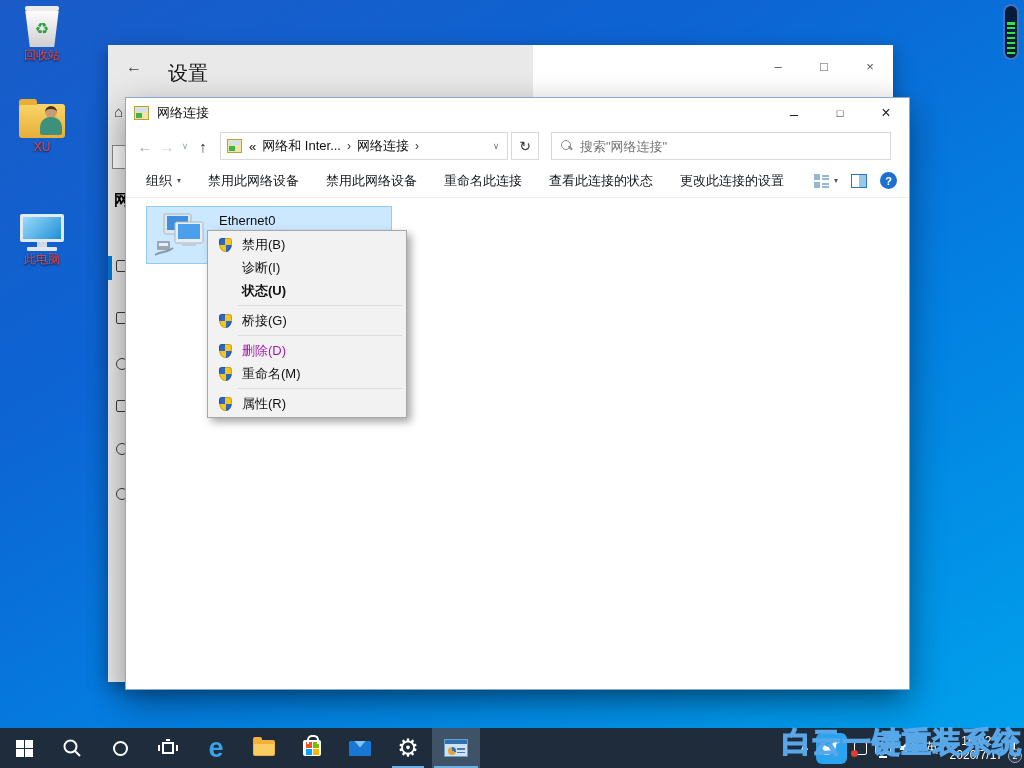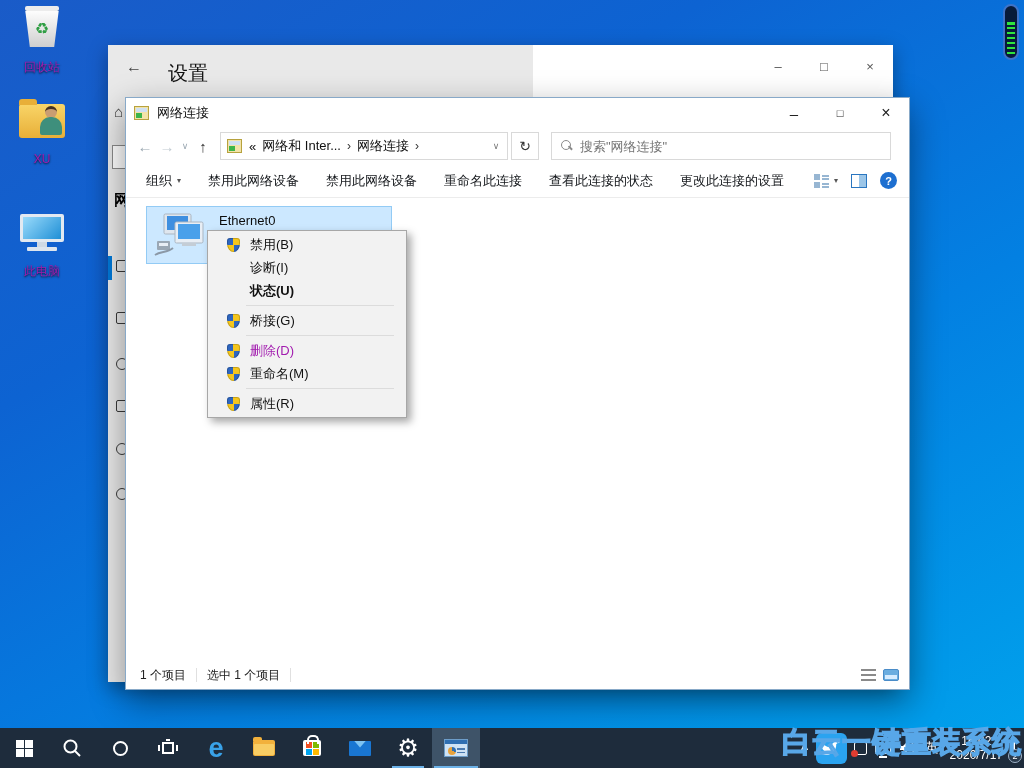--- a/index.html
+++ b/index.html
@@ -5,21 +5,21 @@
   *{box-sizing:border-box;margin:0;padding:0}
   html,body{width:1024px;height:768px;overflow:hidden}
   body{
     position:relative;
     font-family:"Liberation Sans","DejaVu Sans",sans-serif;
     background:linear-gradient(150deg,#1a5bc8 0%,#0d63d2 30%,#0380e2 62%,#00a3ec 100%);
   }
 
   
   .dicon{position:absolute;left:6px;width:72px;text-align:center;z-index:2}
-  .dicon .dlabel{display:block;margin-top:12px;font-size:12px;color:#a21caf;text-shadow:0 1px 2px rgba(0,0,0,.85)}
+  .dicon .dlabel{display:block;margin-top:0;font-size:12px;color:#ef4444;text-shadow:0 1px 2px rgba(0,0,0,.85)}
   .bin-lid{width:34px;height:5px;background:#ececec;border-radius:2px;margin:0 auto;box-shadow:0 1px 1px rgba(0,0,0,.25)}
   .bin-body{width:38px;height:36px;margin:0 auto;background:linear-gradient(#fdfdfd,#cfcfcf);clip-path:polygon(6% 0,94% 0,82% 100%,18% 100%);position:relative}
   .bin-body span{position:absolute;left:0;right:0;top:8px;color:#2f9e43;font-size:16px}
   .folder{width:46px;height:34px;margin:0 auto;background:linear-gradient(#f9d568,#e8af38);border-radius:3px;position:relative}
   .folder::before{content:"";position:absolute;left:0;top:-5px;width:18px;height:6px;background:#e8af38;border-radius:3px 3px 0 0}
   .person-head{position:absolute;right:8px;top:2px;width:12px;height:12px;border-radius:50%;background:#c99d72;border-top:3px solid #44311f}
   .person-body{position:absolute;right:3px;top:13px;width:22px;height:18px;border-radius:10px 10px 2px 2px;background:#3e8f7c}
   .pc-screen{width:44px;height:28px;margin:0 auto;border:3px solid #e2e9f1;border-radius:2px;background:linear-gradient(135deg,#9adbfb,#1f8fd6)}
   .pc-neck{width:10px;height:5px;background:#cfd9e4;margin:0 auto}
   .pc-base{width:30px;height:4px;background:#dde5ee;margin:0 auto;border-radius:1px}
@@ -85,21 +85,21 @@
   .nic-l3{position:absolute;left:72px;top:41px;font-size:12px;color:#333}
 
   .statusbar{position:absolute;left:0;right:0;bottom:0;height:28px;display:flex;align-items:center;padding-left:14px;font-size:12px;color:#222;gap:10px}
   .st-sep{width:1px;height:14px;background:#e0e0e0}
   .st-right{margin-left:auto;display:flex;align-items:center;gap:7px;margin-right:10px}
   .st-list{width:15px;height:12px;background:repeating-linear-gradient(180deg,#8a8a8a 0 2px,transparent 2px 5px)}
   .st-thumb{width:16px;height:12px;background:#6aade0;border:1px solid #4a8cc8;border-radius:2px;position:relative}
   .st-thumb::after{content:"";position:absolute;left:1px;bottom:1px;right:1px;height:4px;background:#d6ecff}
 
   
-  .ctxmenu{position:absolute;left:207px;top:230px;width:200px;background:#f2f2f2;border:1px solid #a7a7a7;box-shadow:4px 4px 8px rgba(0,0,0,.35);padding:2px 8px;z-index:10}
+  .ctxmenu{position:absolute;left:207px;top:230px;width:200px;background:#f2f2f2;border:1px solid #a7a7a7;box-shadow:4px 4px 8px rgba(0,0,0,.35);padding:2px 0;z-index:10}
   .mi{height:23px;display:flex;align-items:center;font-size:13px;color:#111}
   .mi .mico{width:34px;display:flex;justify-content:center;align-items:center}
   .mi.bold{font-weight:bold}
   .mi.disabled{color:#a21caf}
   .shield{width:13px;height:14px;border-radius:3px 3px 50% 50%/3px 3px 62% 62%;background:conic-gradient(#f5c61d 0 25%,#2e66c0 0 50%,#f5c61d 0 75%,#2e66c0 0);box-shadow:inset 0 0 0 1px rgba(0,0,0,.18)}
   .msep{height:1px;background:#dcdcdc;margin:3px 4px 3px 30px}
 
   
   .taskbar{position:absolute;left:0;bottom:0;width:1024px;height:40px;background:#1e2c3c;z-index:50;display:flex;align-items:stretch}
   .tile{width:48px;display:flex;align-items:center;justify-content:center;position:relative}
@@ -274,30 +274,20 @@
         <rect x="5" y="28" width="13" height="9" rx="1" fill="#9aa7b4"></rect>
         <rect x="7" y="30" width="9" height="3" fill="#e8eef5"></rect>
         <path d="M3 42 C9 38 15 40 21 35" stroke="#8b98a6" stroke-width="2" fill="none"></path>
       </svg>
       <span class="nic-name">Ethernet0</span>
       <span class="nic-l2">网络</span>
       <span class="nic-l3">Intel</span>
     </div>
   </div>
 
-  <div class="statusbar">
-    <span>1 个项目</span>
-    <span class="st-sep"></span>
-    <span>选中 1 个项目</span>
-    <span class="st-sep"></span>
-    <span class="st-right">
-      <span class="st-list"></span>
-      <span class="st-thumb"></span>
-    </span>
-  </div>
 </div>
 
 <div class="ctxmenu">
   <div class="mi">
     <span class="mico">
         <span class="shield"></span>
       </span>
     <span>禁用(B)</span>
   </div>
   <div class="mi">

